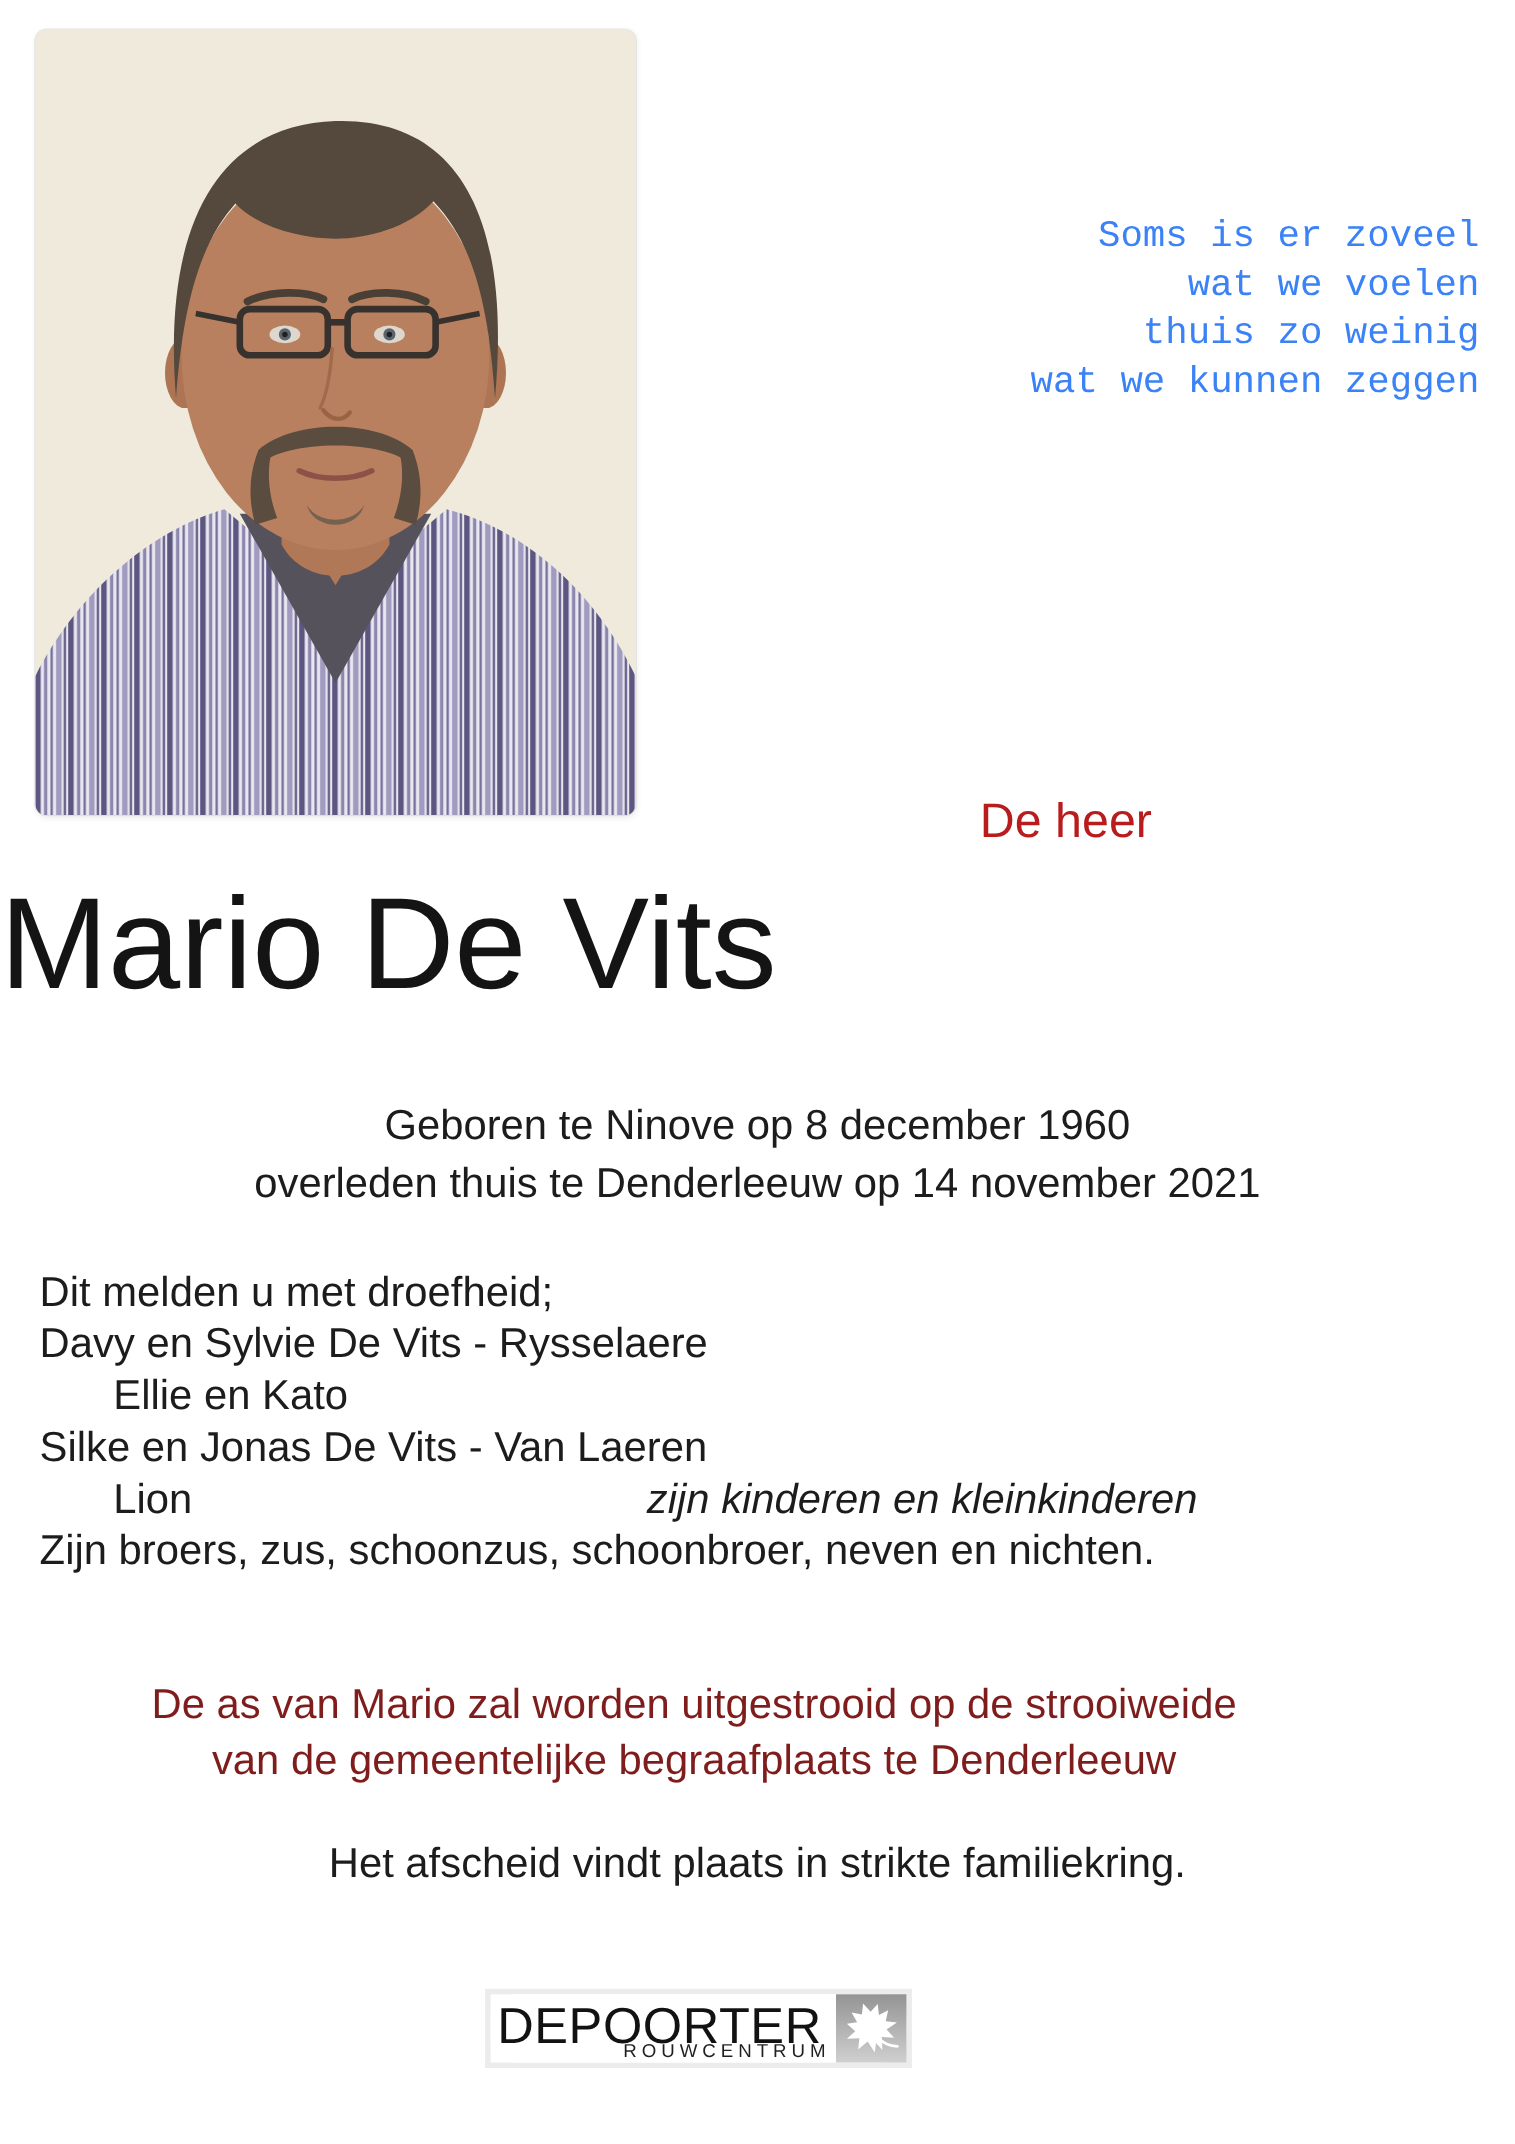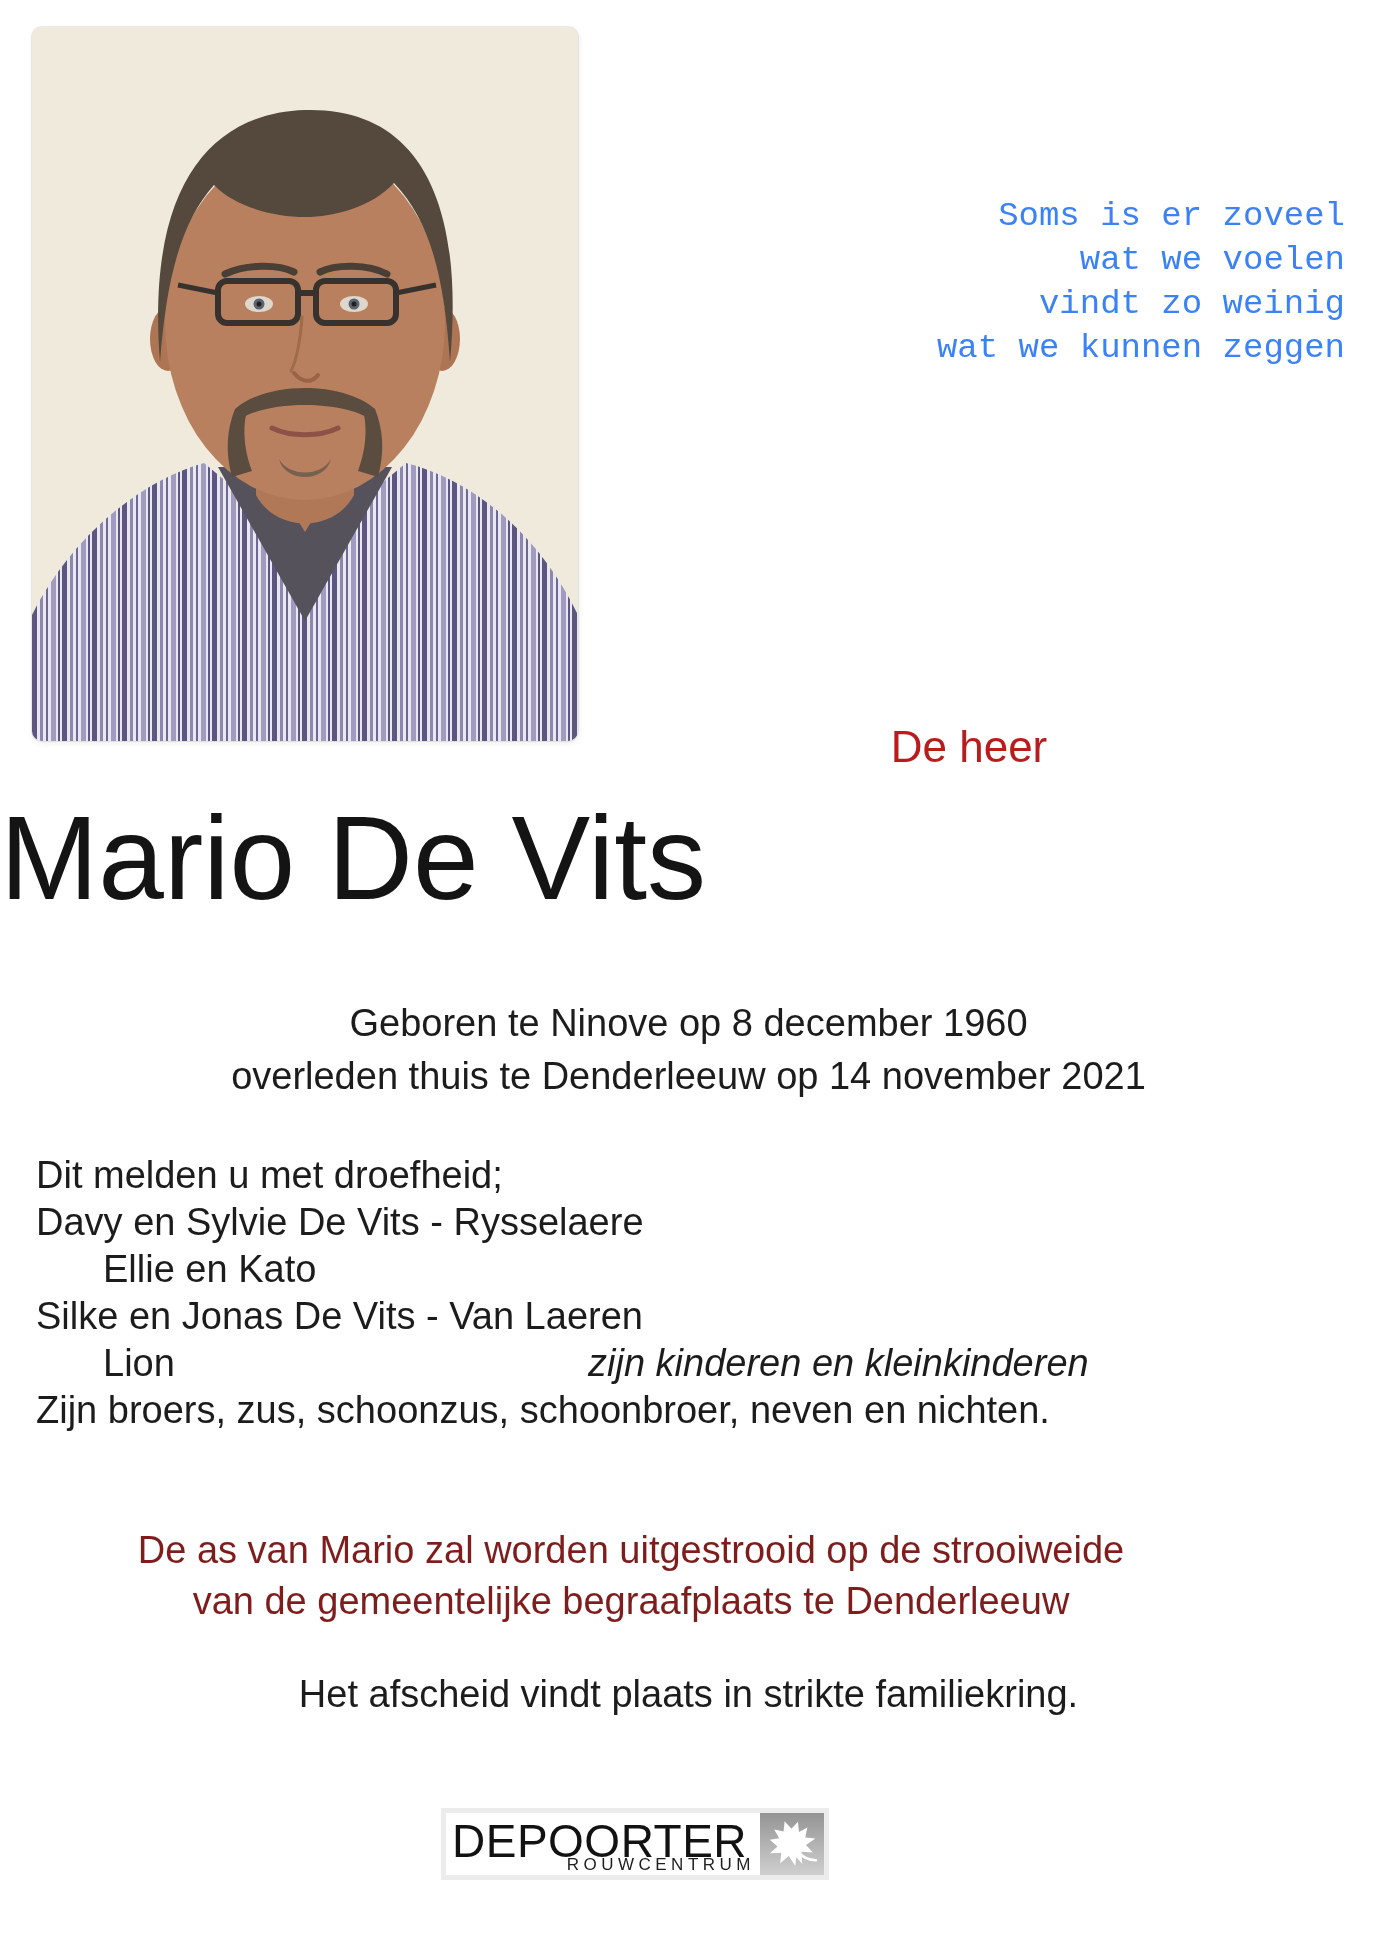--- a/index.html
+++ b/index.html
@@ -160,21 +160,21 @@
 
       <path d="M240 401 C 258 410 288 410 306 401" stroke="#8e5147" stroke-width="5" fill="none" stroke-linecap="round"></path>
 
       <path d="M247 432 C 257 450 289 450 299 432 C 293 456 253 456 247 432 Z" fill="#6a5b4d" opacity="0.85"></path>
     </svg>
   </div>
 
   <div class="quote">
     <div>Soms is er zoveel</div>
     <div>wat we voelen</div>
-    <div>vindt zo weinig</div>
+    <div>thuis zo weinig</div>
     <div>wat we kunnen zeggen</div>
   </div>
 
   <div class="honorific">De heer</div>
   <div class="deceased-name">Mario De Vits</div>
 
   <div class="dates">
     <div>Geboren te Ninove op 8 december 1960</div>
     <div>overleden thuis te Denderleeuw op 14 november 2021</div>
   </div>

